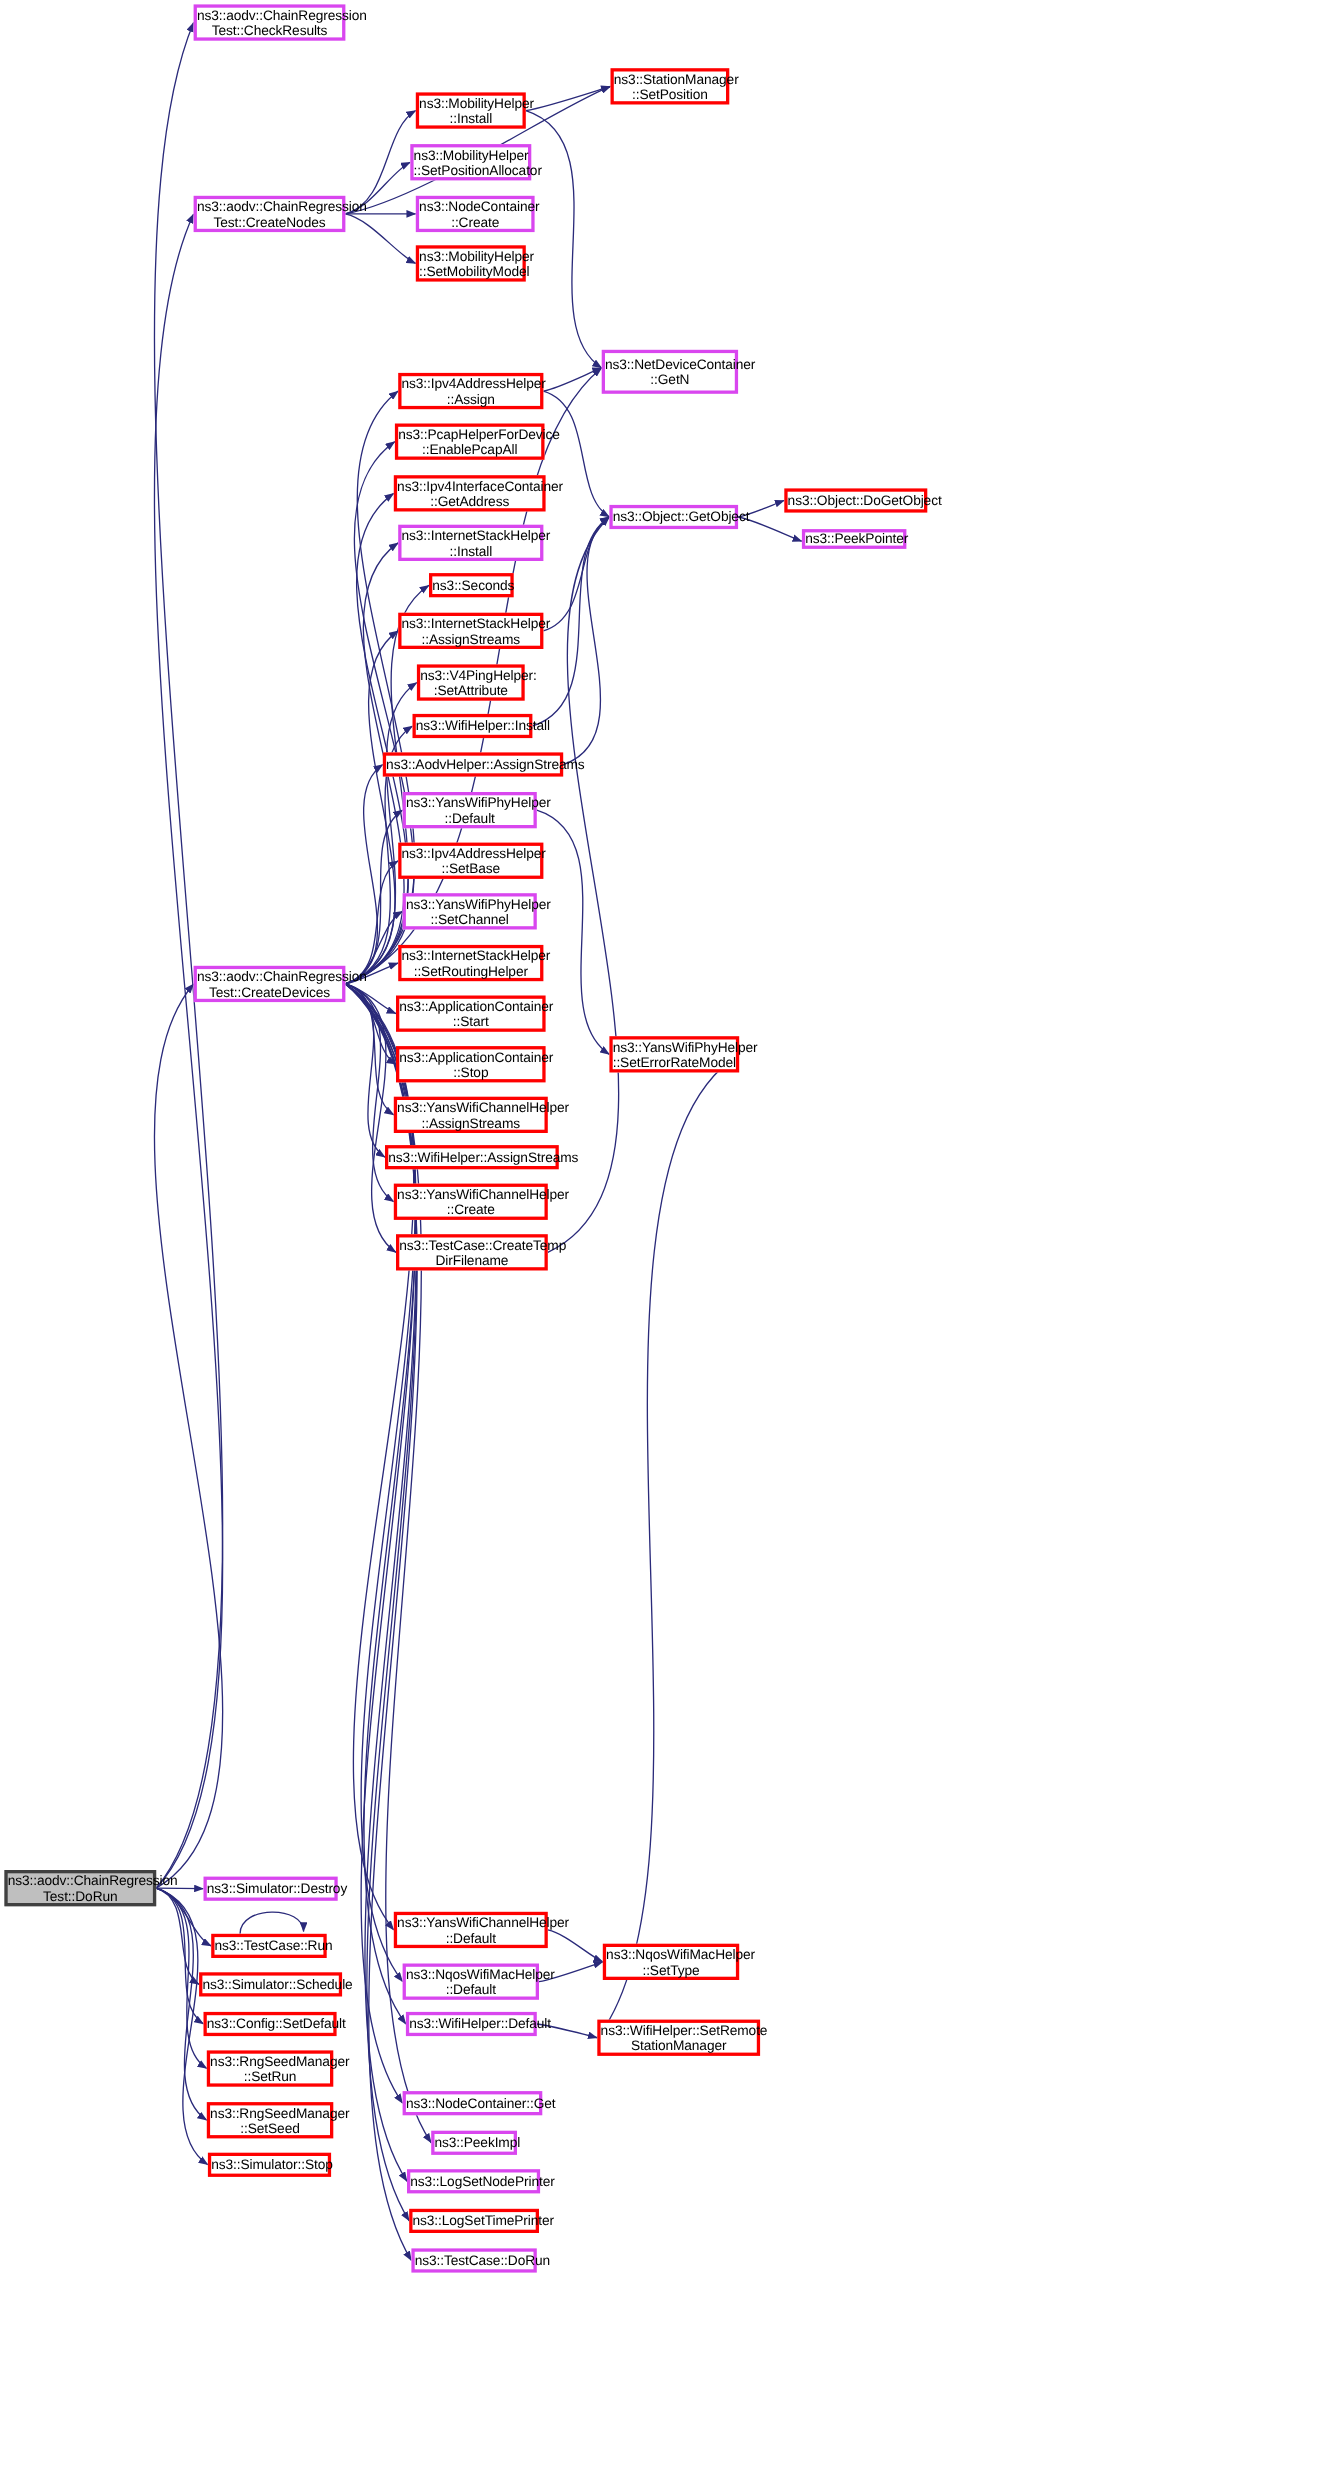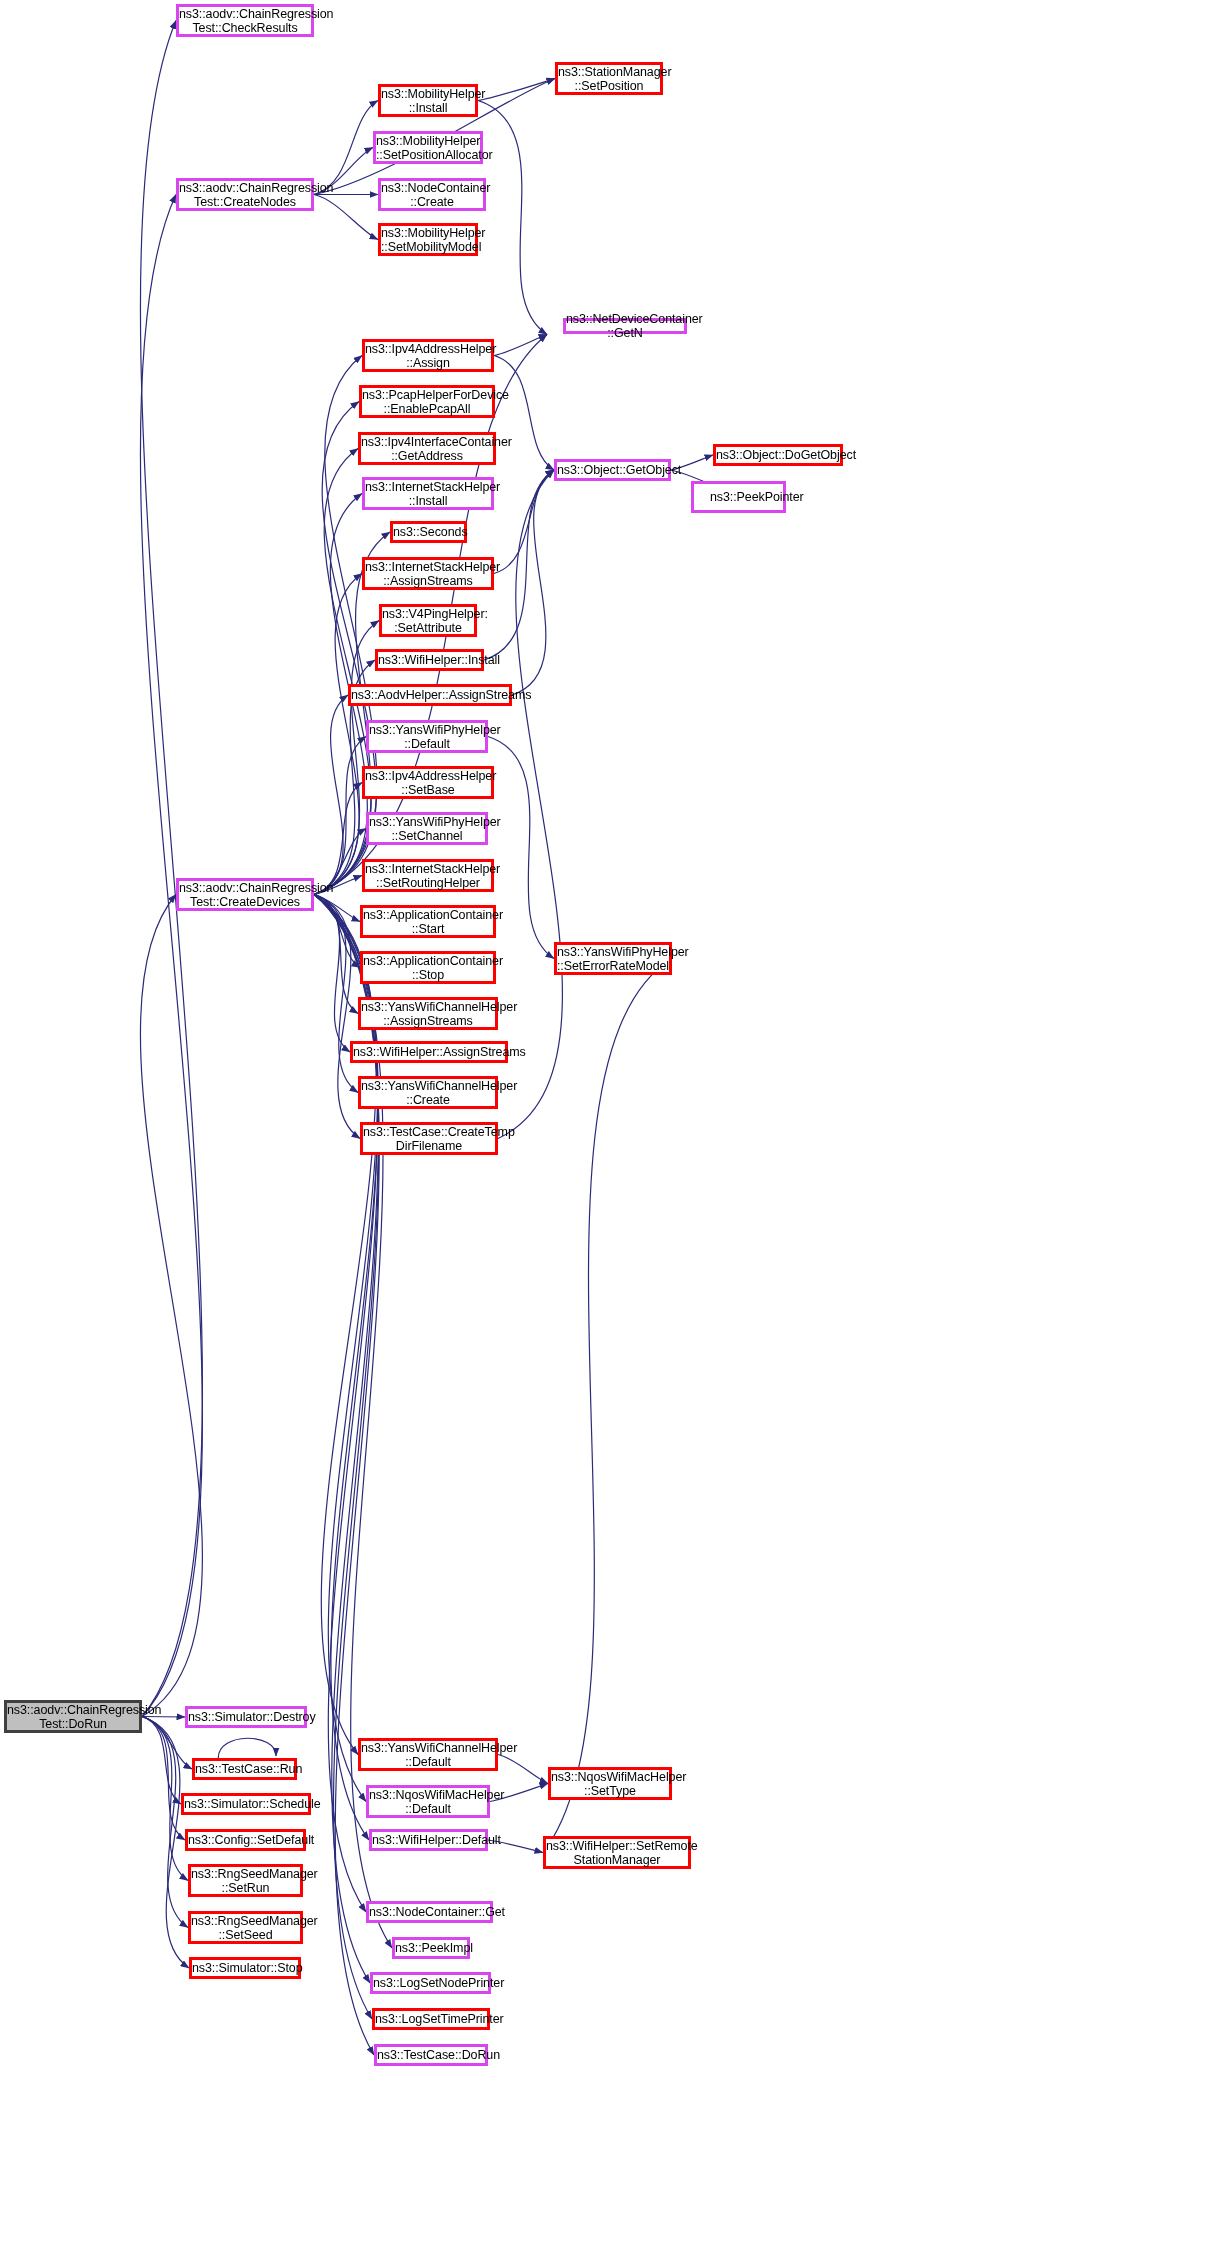--- a/index.html
+++ b/index.html
@@ -130,31 +130,31 @@
       <div class="node red" style="left: 378px; top: 84px; width: 100px; height: 33px;"><span>ns3::MobilityHelper
 ::Install</span></div>
       <div class="node" style="left: 373px; top: 131px; width: 110px; height: 33px;"><span>ns3::MobilityHelper
 ::SetPositionAllocator</span></div>
       <div class="node" style="left: 176px; top: 178px; width: 138px; height: 33px;"><span>ns3::aodv::ChainRegression
 Test::CreateNodes</span></div>
       <div class="node" style="left: 378px; top: 178px; width: 108px; height: 33px;"><span>ns3::NodeContainer
 ::Create</span></div>
       <div class="node red" style="left: 378px; top: 223px; width: 100px; height: 33px;"><span>ns3::MobilityHelper
 ::SetMobilityModel</span></div>
-      <div class="node" style="left: 563px; top: 318px; width: 124px; height: 16px;"><span>ns3::NetDeviceContainer
+      <div class="node" style="left: 547px; top: 318px; width: 124px; height: 40px;"><span>ns3::NetDeviceContainer
 ::GetN</span></div>
       <div class="node red" style="left: 362px; top: 339px; width: 132px; height: 33px;"><span>ns3::Ipv4AddressHelper
 ::Assign</span></div>
       <div class="node red" style="left: 359px; top: 385px; width: 136px; height: 33px;"><span>ns3::PcapHelperForDevice
 ::EnablePcapAll</span></div>
       <div class="node red" style="left: 358px; top: 432px; width: 138px; height: 33px;"><span>ns3::Ipv4InterfaceContainer
 ::GetAddress</span></div>
       <div class="node" style="left: 554px; top: 459px; width: 117px; height: 22px;"><span>ns3::Object::GetObject</span></div>
       <div class="node red" style="left: 713px; top: 444px; width: 130px; height: 22px;"><span>ns3::Object::DoGetObject</span></div>
-      <div class="node" style="left: 691px; top: 481px; width: 95px; height: 32px; padding-left: 16px;"><span>ns3::PeekPointer</span></div>
+      <div class="node" style="left: 729px; top: 481px; width: 95px; height: 18px;"><span>ns3::PeekPointer</span></div>
       <div class="node" style="left: 362px; top: 477px; width: 132px; height: 33px;"><span>ns3::InternetStackHelper
 ::Install</span></div>
       <div class="node red" style="left: 390px; top: 521px; width: 77px; height: 22px;"><span>ns3::Seconds</span></div>
       <div class="node red" style="left: 362px; top: 557px; width: 132px; height: 33px;"><span>ns3::InternetStackHelper
 ::AssignStreams</span></div>
       <div class="node red" style="left: 379px; top: 604px; width: 98px; height: 33px;"><span>ns3::V4PingHelper:
 :SetAttribute</span></div>
       <div class="node red" style="left: 375px; top: 649px; width: 109px; height: 22px;"><span>ns3::WifiHelper::Install</span></div>
       <div class="node red" style="left: 348px; top: 684px; width: 164px; height: 22px;"><span>ns3::AodvHelper::AssignStreams</span></div>
       <div class="node" style="left: 366px; top: 720px; width: 122px; height: 33px;"><span>ns3::YansWifiPhyHelper

